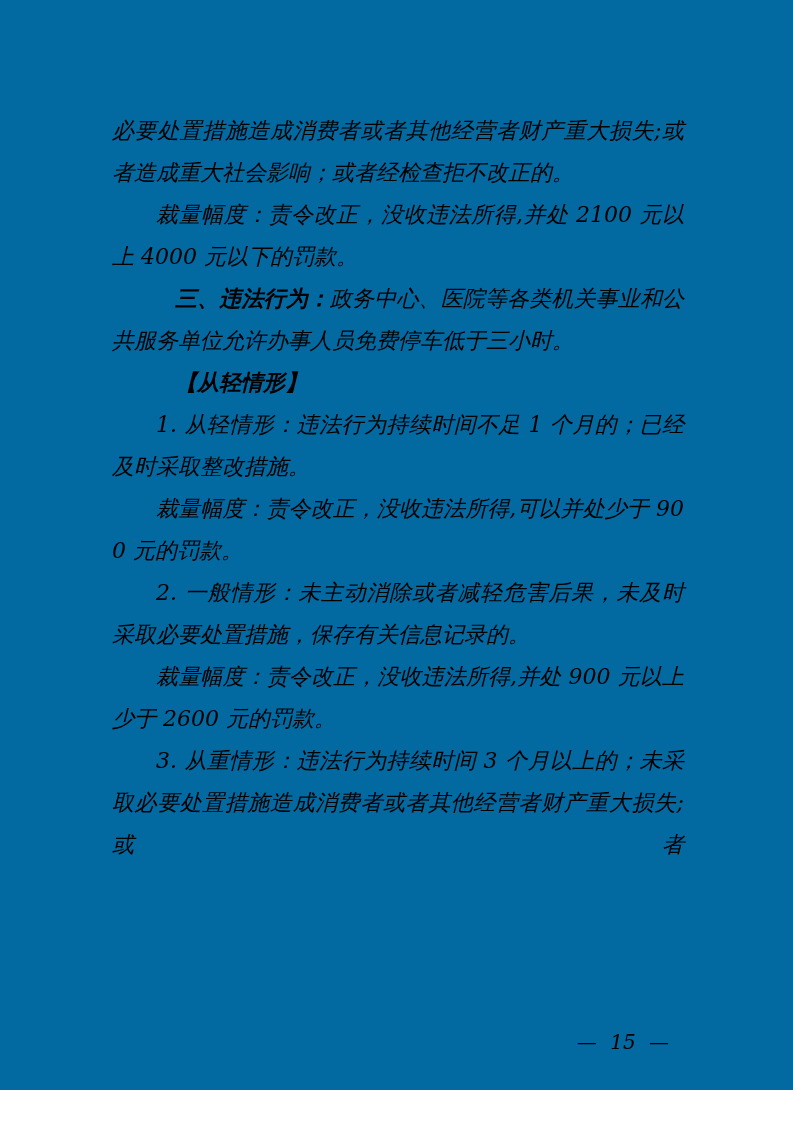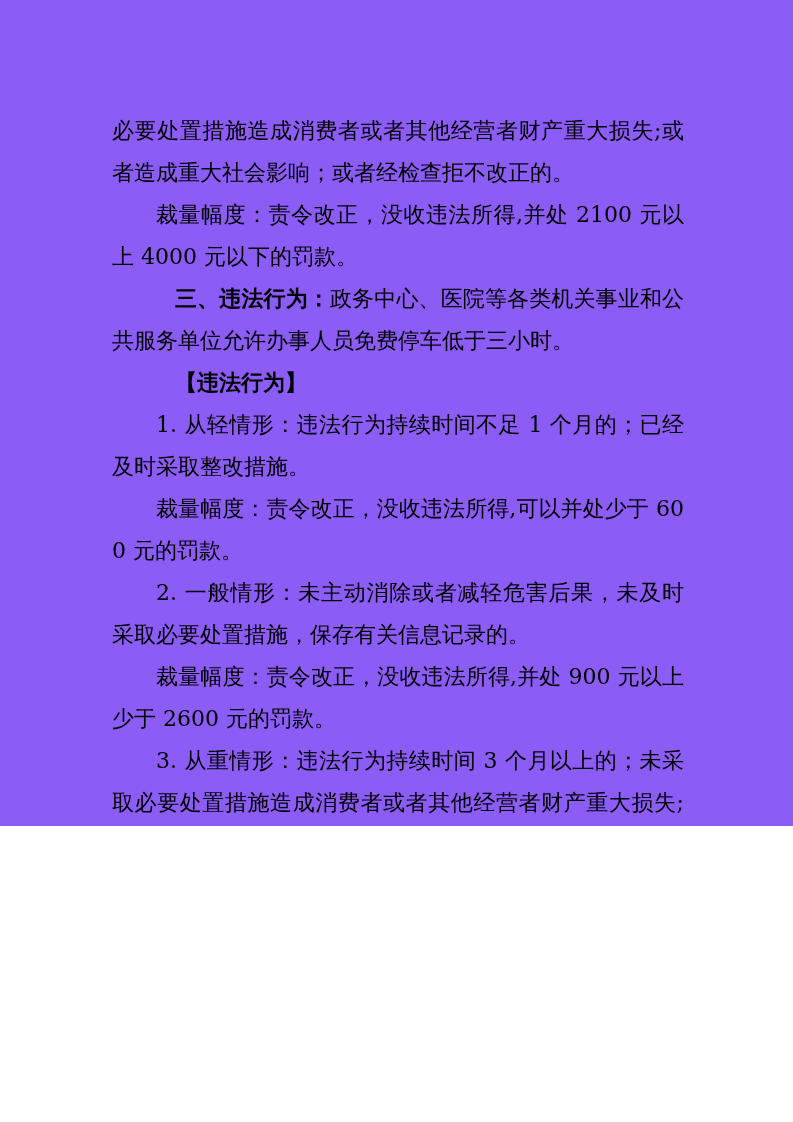--- a/index.html
+++ b/index.html
@@ -3,25 +3,26 @@
 <meta charset="utf-8">
 <style>
   html, body {
     margin: 0;
     padding: 0;
     background: #ffffff;
   }
   .page {
     position: relative;
     width: 793px;
-    height: 826px;
-    background: #8b5cf6;
+    height: 1090px;
+    background: #0369a1;
     overflow: hidden;
     color: #000000;
     font-family: "DejaVu Serif", "Liberation Serif", serif;
+    font-style: italic;
   }
   .content {
     position: absolute;
     left: 112px;
     top: 110px;
     width: 572px;
   }
   .para {
     margin: 0;
     font-size: 22px;
@@ -57,25 +58,25 @@
 <div class="page">
   <div class="content">
 
     <p class="para"><span>必要处置措施造成消费者或者其他经营者财产重大损失;或者造成重大社会影响；或者经检查拒不改正的。</span></p>
 
     <p class="para indent"><span>裁量幅度：责令改正，没收违法所得,并处 2100 元以上 4000 元以下的罚款。</span></p>
 
     <p class="para indent"><span class="bold-run">三、违法行为：</span><span>政务中心、医院等各类机关事业和公共服务单位允许办事人员免费停车低于三小时。</span></p>
 
 
-    <p class="para indent"><span class="bold-run">【违法行为】</span></p>
+    <p class="para indent"><span class="bold-run">【从轻情形】</span></p>
 
     <p class="para indent"><span>1. 从轻情形：违法行为持续时间不足 1 个月的；已经及时采取整改措施。</span></p>
 
-    <p class="para indent"><span>裁量幅度：责令改正，没收违法所得,可以并处少于 600 元的罚款。</span></p>
+    <p class="para indent"><span>裁量幅度：责令改正，没收违法所得,可以并处少于 900 元的罚款。</span></p>
 
     <p class="para indent"><span>2. 一般情形：未主动消除或者减轻危害后果，未及时采取必要处置措施，保存有关信息记录的。</span></p>
 
     <p class="para indent"><span>裁量幅度：责令改正，没收违法所得,并处 900 元以上少于 2600 元的罚款。</span></p>
 
     <p class="para indent fill-last"><span>3. 从重情形：违法行为持续时间 3 个月以上的；未采取必要处置措施造成消费者或者其他经营者财产重大损失;或者</span></p>
 
   </div>
 
   <div class="footer"><span>— 15 —</span></div>

